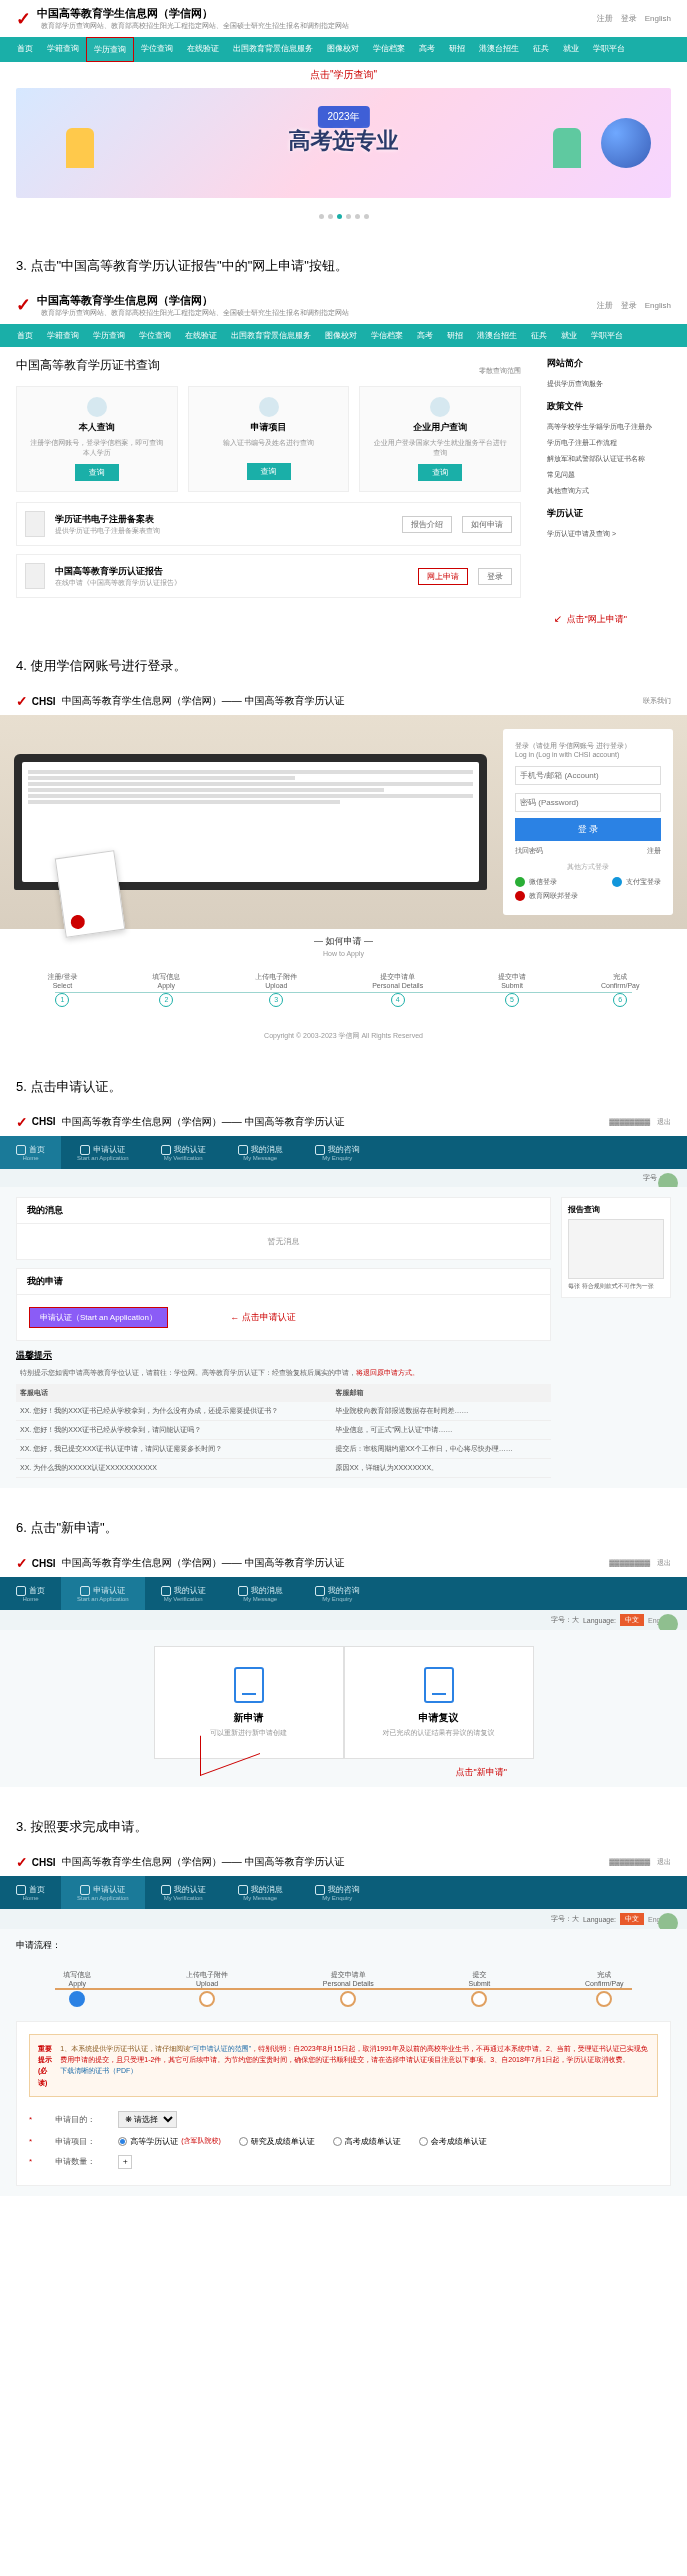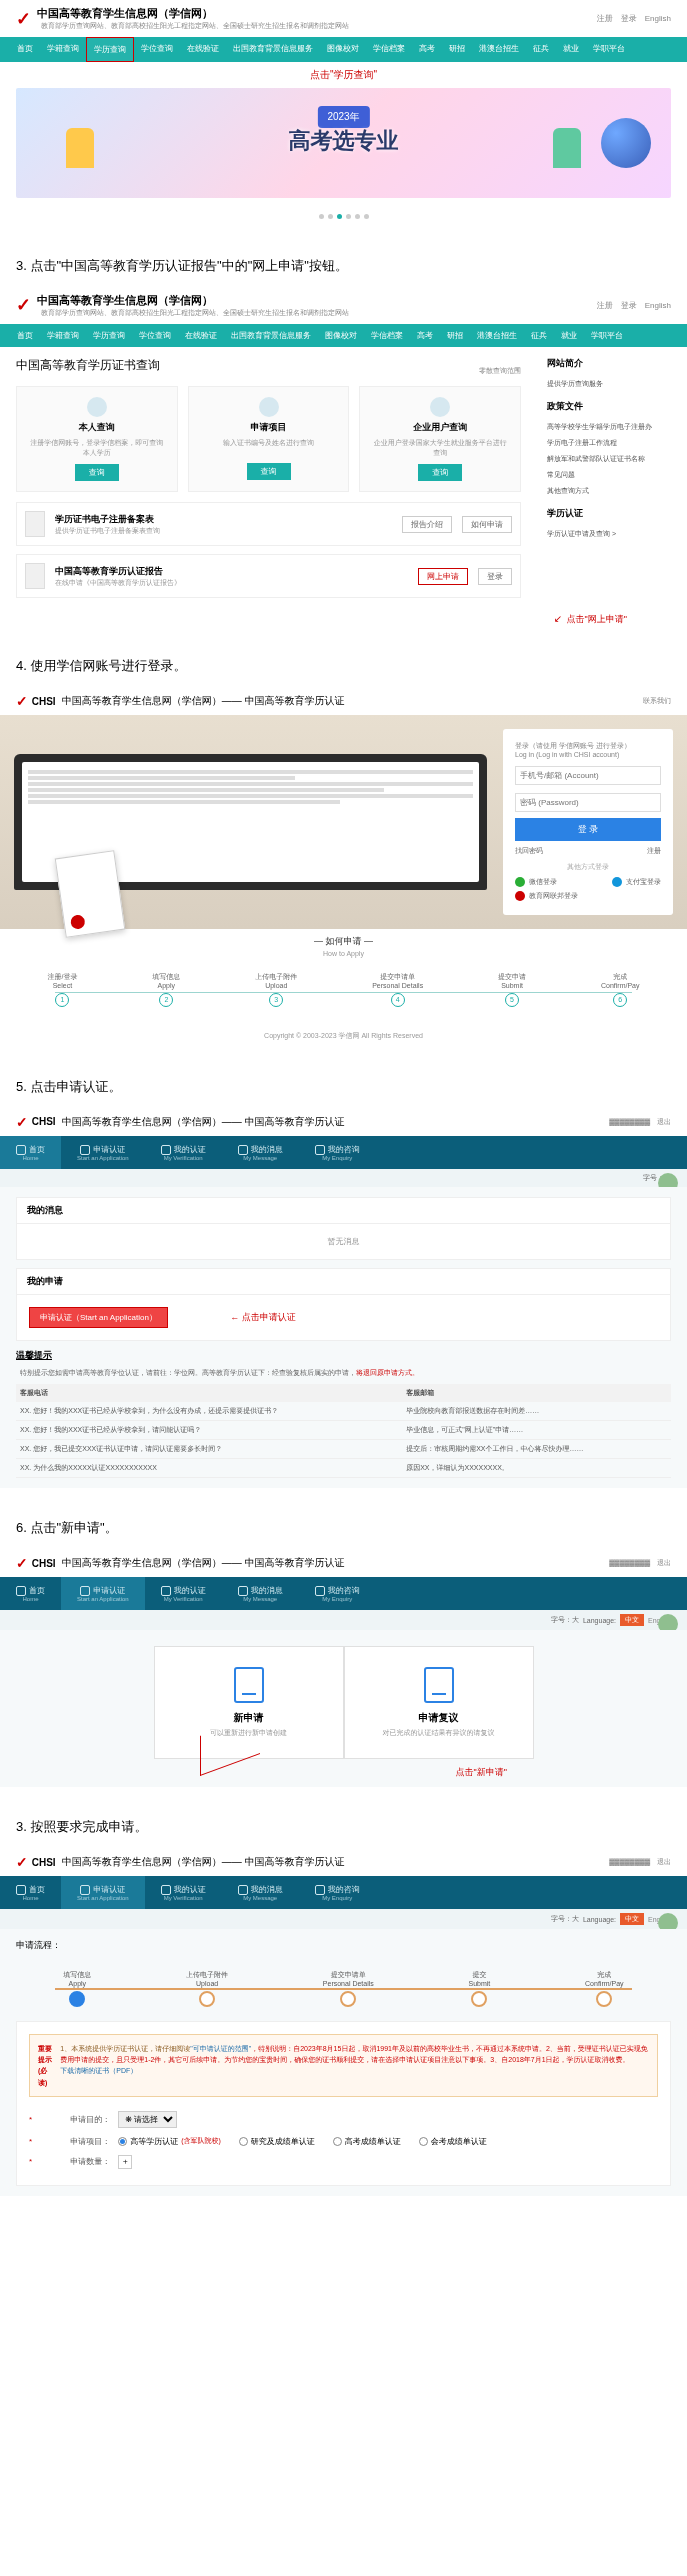--- a/index.html
+++ b/index.html
@@ -91,21 +91,21 @@
 .avatar-side { position: absolute; right: 6px; top: 4px; width: 26px; text-align: center; }
 .avatar-side .a { width: 20px; height: 20px; border-radius: 50%; background: #8fbf8f; margin: 0 auto; }
 .avatar-side .n { font-size: 6px; color: #666; }
 
 
 .sec5-body { display: flex; background: #f6f9fa; padding: 10px 16px; gap: 10px; position: relative; }
 .sec5-main { flex: 1; }
 .panel { background: #fff; border: 1px solid #eee; margin-bottom: 8px; }
 .panel-h { font-size: 9px; padding: 6px 10px; border-bottom: 1px solid #eee; font-weight: bold; }
 .panel-b { padding: 12px; font-size: 8px; text-align: center; color: #999; }
-.btn-bluef { background: #ef4444; color: #fff; font-size: 8px; padding: 4px 10px; border: 1px solid #c00; display: inline-block; cursor: pointer; }
+.btn-bluef { background: #8b5cf6; color: #fff; font-size: 8px; padding: 4px 10px; border: 1px solid #c00; display: inline-block; cursor: pointer; }
 .notice-txt { font-size: 7px; color: #666; line-height: 1.5; padding: 0 4px; }
 .notice-txt .red { color: #c00; }
 .faq-tbl { width: 100%; border-collapse: collapse; margin-top: 6px; font-size: 7px; }
 .faq-tbl th { background: #f2f2f2; padding: 4px; text-align: left; color:#555; }
 .faq-tbl td { padding: 4px; border-bottom: 1px solid #eee; vertical-align: top; color:#555; }
 .sec5-side { width: 110px; }
 .side-box { background: #fff; border: 1px solid #eee; padding: 6px; }
 .side-box .h { font-size: 8px; font-weight: bold; margin-bottom: 4px; }
 .side-box .img { width: 100%; height: 60px; background: #f4f4f4; border: 1px solid #ddd; }
 .side-box .cap { font-size: 6px; color: #666; margin-top: 3px; }
@@ -128,21 +128,21 @@
 .steps7 .line { position: absolute; left: 6%; right: 6%; top: 28px; height: 2px; background: #e0a060; z-index:0; }
 .steps7 .st { text-align: center; font-size: 7px; color: #555; z-index:1; }
 .steps7 .dot { width: 16px; height: 16px; border-radius: 50%; background: #fff; border: 2px solid #e0a060; margin: 4px auto; }
 .steps7 .dot.active { background: #2b82e4; border-color: #2b82e4; }
 .form7 { background: #fff; border: 1px solid #eee; padding: 12px; font-size: 8px; }
 .form7 .warn { background: #fff7ef; border: 1px solid #f0d0a0; padding: 8px; font-size: 7px; color: #8a5a20; line-height: 1.6; margin-bottom: 10px; display: flex; gap: 8px; }
 .form7 .warn .lbl { color: #c00; font-weight: bold; white-space: nowrap; }
 .form7 .warn .red { color: #c00; }
 .form7 .warn .blue { color: #1a6aa8; }
 .form-row { display: flex; align-items: center; gap: 8px; padding: 4px 0; font-size: 8px; }
-.form-row .lbl { width: 70px; text-align: right; color: #555; }
+.form-row .lbl { width: 70px; text-align: center; color: #555; }
 .form-row .star { color: #c00; }
 .form-row .radio { display: inline-flex; align-items: center; gap: 3px; margin-right: 10px; }
 .form-row .radio .r { width: 9px; height: 9px; border: 1px solid #888; border-radius: 50%; display:inline-block; }
 .form-row .radio .r.on::after { content:""; display:block; width:5px; height:5px; background:#2b82e4; border-radius:50%; margin:1px; }
 .form-row select { font-size: 8px; padding: 2px; border:1px solid #ccc; }
 .redtxt { color: #c00; font-size: 7px; }
 
 .pointer-callout { color: #c00; font-size: 9px; }
 .dots { text-align:center; padding:3px; }
 .dots span { display:inline-block; width:5px; height:5px; border-radius:50%; background:#ccc; margin:0 2px; }
@@ -415,20 +415,27 @@
               <td>XX. 您好，我已提交XXX证书认证申请，请问认证需要多长时间？</td>
               <td>提交后：审核周期约需XX个工作日，中心将尽快办理……</td>
             </tr>
         <tr>
               <td>XX. 为什么我的XXXXX认证XXXXXXXXXXX</td>
               <td>原因XX，详细认为XXXXXXXX。</td>
             </tr>
       </tbody>
         </table>
     </div>
+    <div class="sec5-side">
+      <div class="side-box">
+        <div class="h">报告查询</div>
+        <div class="img"></div>
+        <div class="cap">每张 符合规则款式不可作为一张</div>
+      </div>
+    </div>
   </div>
 </div>
 
 <div class="step-text">6. 点击"新申请"。</div>
 <div class="section">
   <div class="chsi-bar">
     <span class="logo">✓</span>
     <span style="font-size:10px; font-weight:bold;">CHSI</span>
     <span class="txt" style="margin-left:6px;">中国高等教育学生信息网（学信网）—— 中国高等教育学历认证</span>
     <span class="right">▓▓▓▓▓▓▓▓　退出</span>

